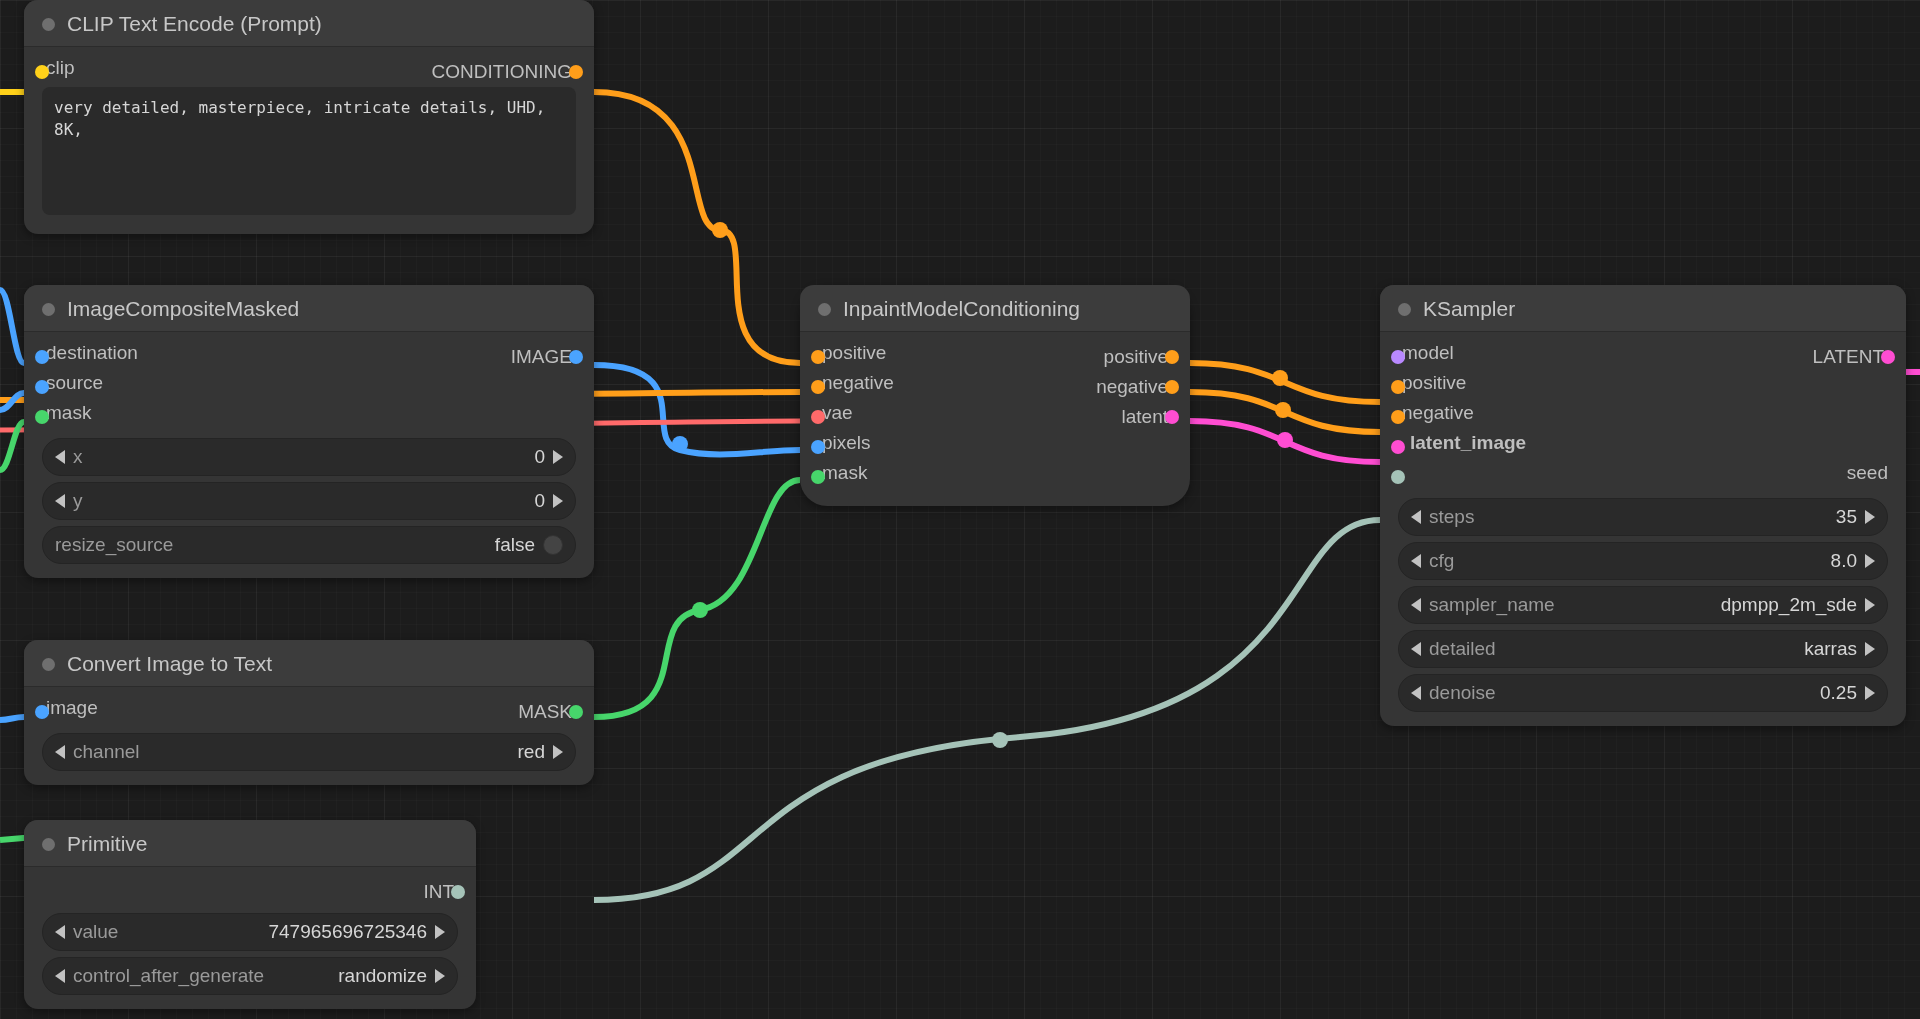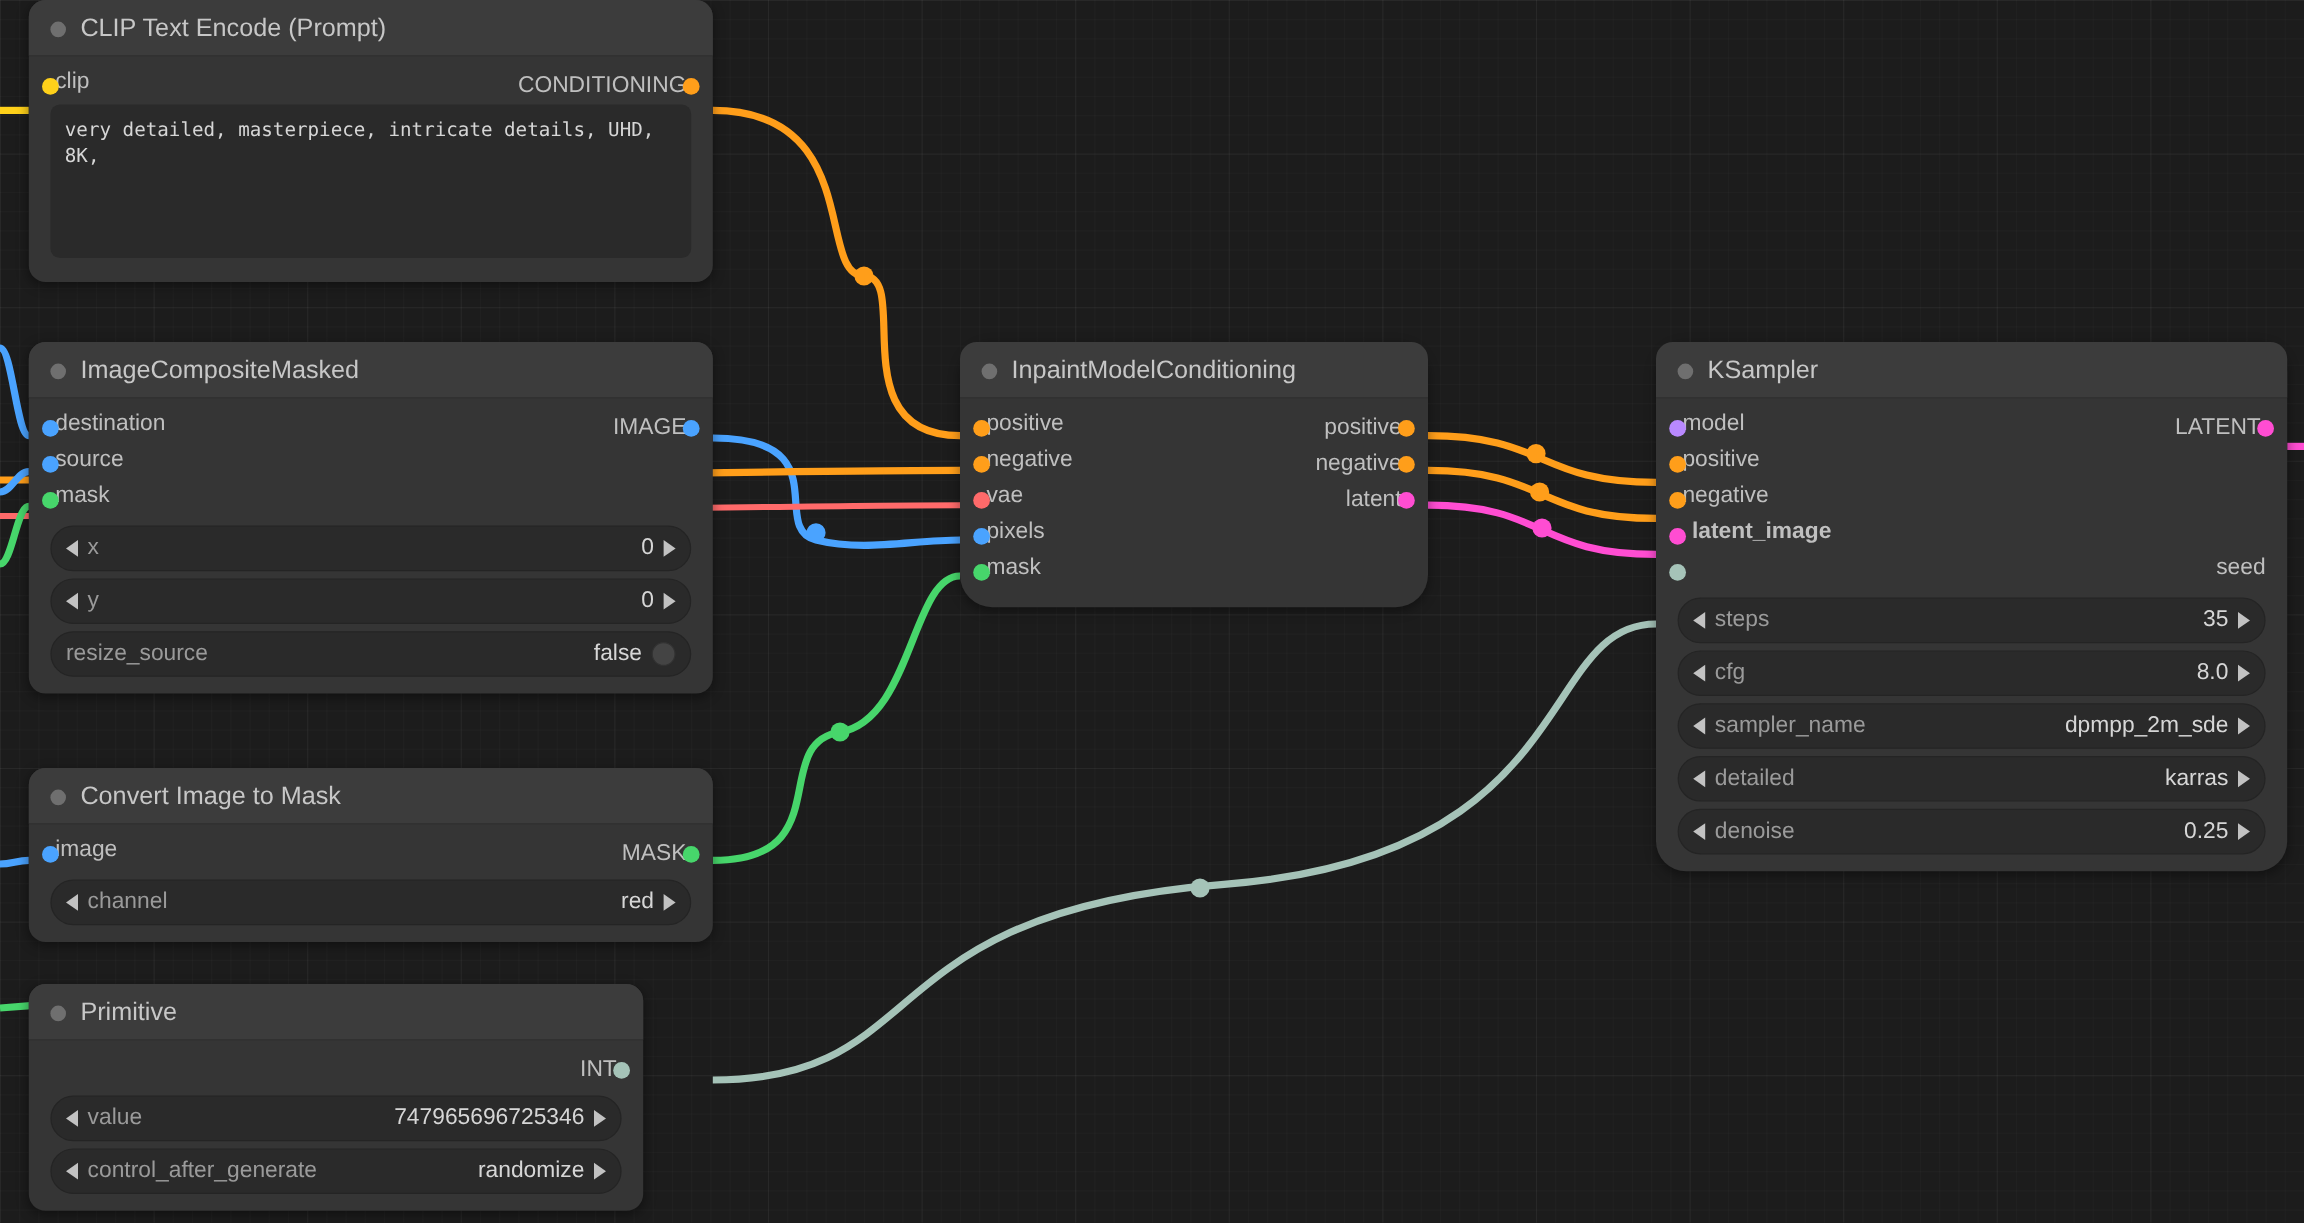--- a/index.html
+++ b/index.html
@@ -156,21 +156,21 @@
             <span class="wval">false</span>
             <span class="toggle-dot"></span>
           </div>
       </div>
     </div>
   </div>
 
   <div class="node" style="left:24px;top:640px;width:570px;">
     <div class="titlebar">
       <span class="title-dot"></span>
-      <span class="title-text">Convert Image to Mask</span>
+      <span class="title-text">Convert Image to Text</span>
     </div>
     <div class="body">
       <div style="position:relative;height:30px;">
         <span class="row-port-l c-blue" style="top:8px;"></span>
         <span class="label" style="margin-left:4px;">image</span>
         <span style="position:absolute;right:4px;top:4px;" class="out-label">MASK</span>
         <span class="row-port-r c-green" style="top:8px;"></span>
       </div>
       <div class="widget">
         <div class="wl">
@@ -178,21 +178,21 @@
             <span class="wname">channel</span>
           </div>
         <div class="wr">
             <span class="wval">red</span>
             <span class="tri r"></span>
           </div>
       </div>
     </div>
   </div>
 
-  <div class="node" style="left:24px;top:820px;width:512px;text-align:center;">
+  <div class="node" style="left:24px;top:820px;width:452px;text-align:center;">
     <div class="titlebar">
       <span class="title-dot"></span>
       <span class="title-text">Primitive</span>
     </div>
     <div class="body">
       <div style="position:relative;height:30px;">
         <span style="position:absolute;right:4px;top:4px;" class="out-label">INT</span>
         <span class="row-port-r c-soft" style="top:8px;"></span>
       </div>
       <div class="widget">
@@ -246,21 +246,21 @@
         <span class="row-port-l c-blue" style="top:8px;"></span>
         <span class="label" style="margin-left:4px;">pixels</span>
       </div>
       <div style="position:relative;height:30px;">
         <span class="row-port-l c-green" style="top:8px;"></span>
         <span class="label" style="margin-left:4px;">mask</span>
       </div>
     </div>
   </div>
 
-  <div class="node" style="left:1380px;top:285px;width:526px;border-radius:25px;">
+  <div class="node" style="left:1380px;top:285px;width:526px;">
     <div class="titlebar">
       <span class="title-dot"></span>
       <span class="title-text">KSampler</span>
     </div>
     <div class="body">
       <div style="position:relative;height:30px;">
         <span class="row-port-l c-violet" style="top:8px;"></span>
         <span class="label" style="margin-left:4px;">model</span>
         <span style="position:absolute;right:4px;top:4px;" class="out-label">LATENT</span>
         <span class="row-port-r c-magenta" style="top:8px;"></span>

